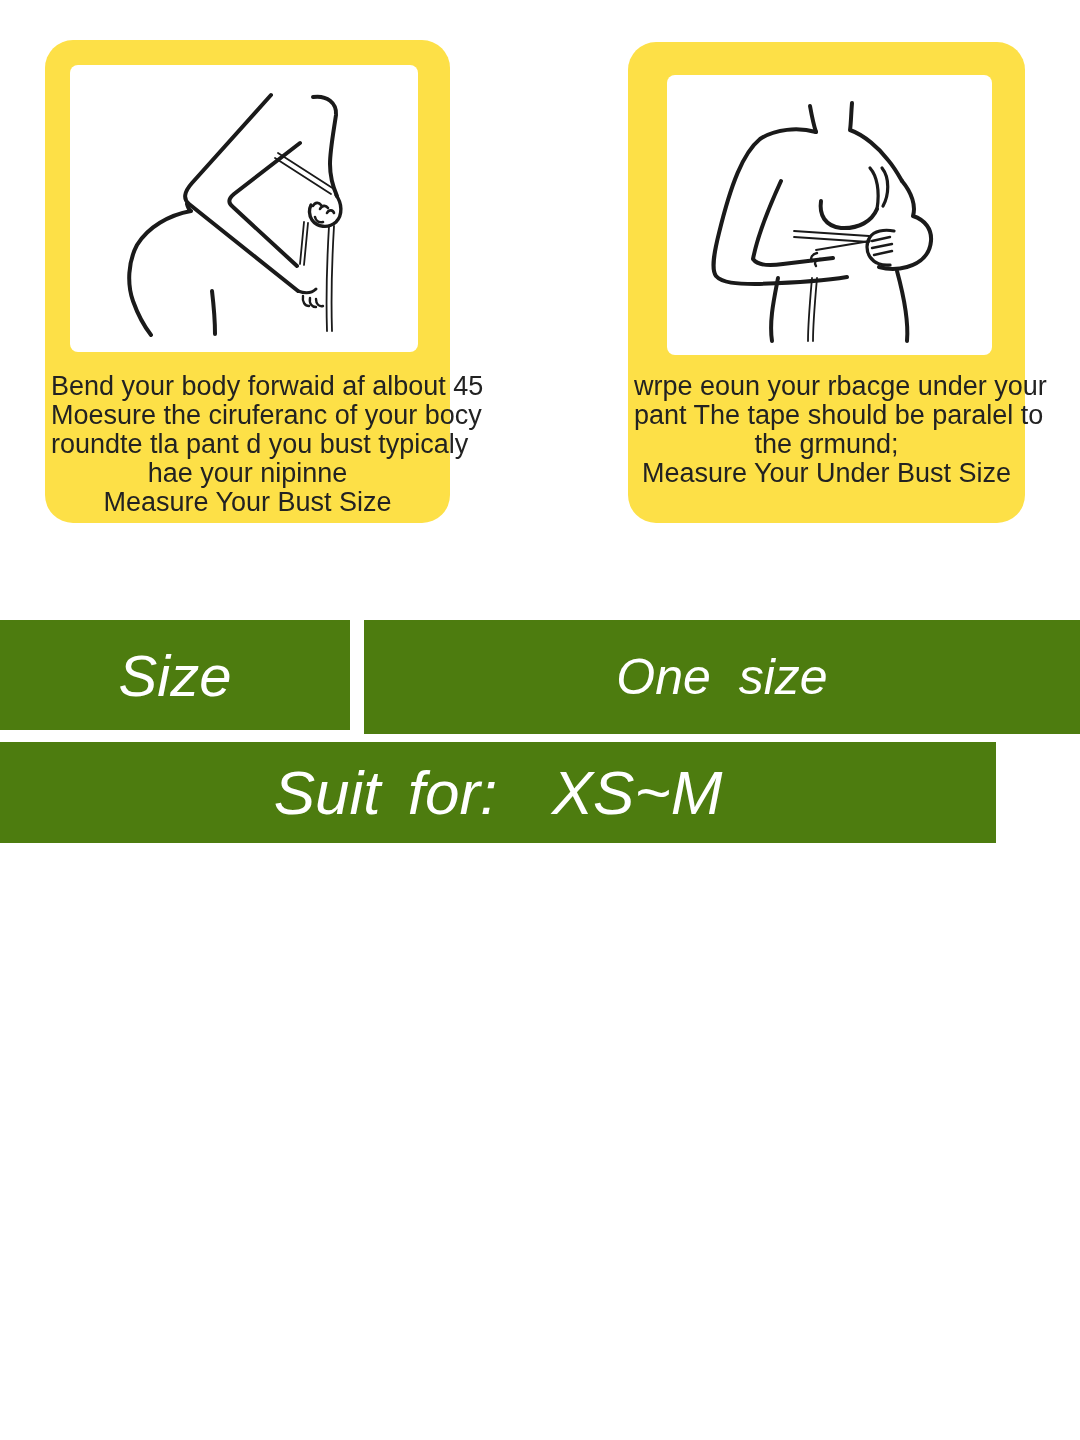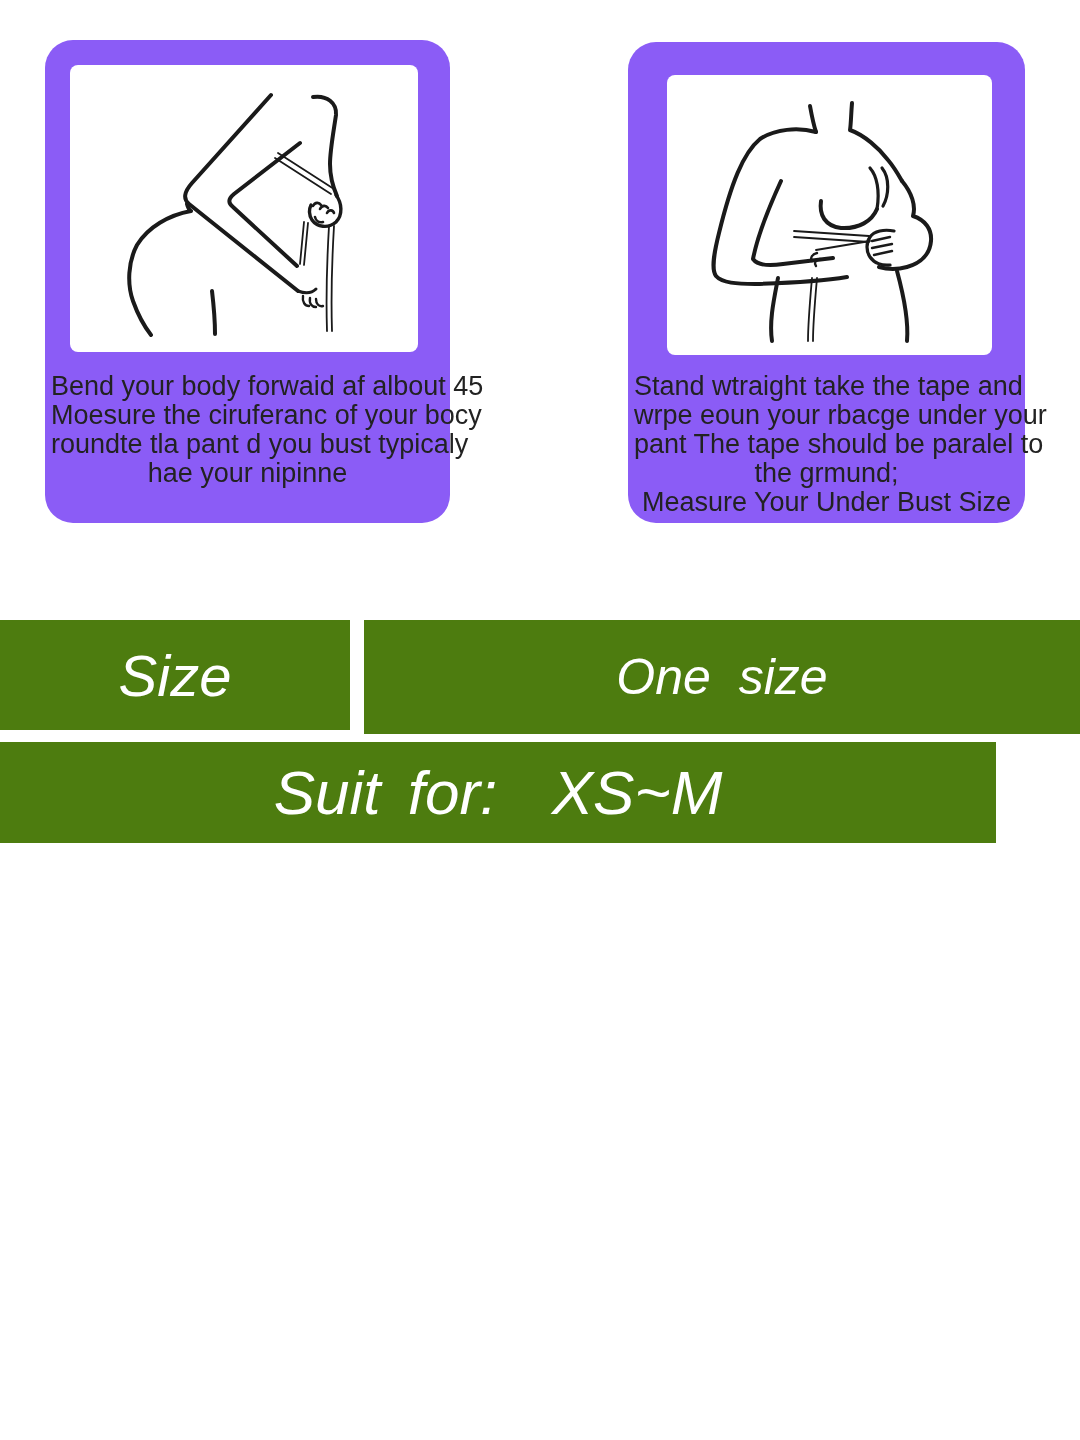--- a/index.html
+++ b/index.html
@@ -5,21 +5,21 @@
   html,body{margin:0;padding:0;}
   body{
     width:1080px;height:1440px;
     background:#ffffff;
     font-family:"Liberation Sans", sans-serif;
     position:relative;
     overflow:hidden;
   }
   .card{
     position:absolute;
-    background:#8b5cf6;
+    background:#fde047;
     border-radius:28px;
   }
   #card-bust{left:45px;top:40px;width:405px;height:483px;}
   #card-underbust{left:628px;top:42px;width:397px;height:481px;}
   .illustration-box{
     position:absolute;
     background:#ffffff;
     border-radius:8px;
   }
   #card-bust .illustration-box{left:25px;top:25px;width:348px;height:287px;}
@@ -82,20 +82,21 @@
       <path d="M 117,139 C 118,143 119,145 121,146 C 99,150 78,162 67,180 C 58,197 57,219 63,236 C 68,250 74,261 81,270"></path>
 
       <path d="M 142,226 C 144,243 145,257 145,269"></path>
     </svg>
   </div>
   <div class="caption">
     <div>Bend your body forwaid af albout 45</div>
     <div>Moesure the ciruferanc of your bocy</div>
     <div>roundte tla pant d you bust typicaly</div>
     <div>hae your nipinne</div>
+    <div>Measure Your Bust Size</div>
   </div>
 </div>
 
 <div class="card" id="card-underbust">
   <div class="illustration-box">
     <svg viewBox="0 0 325 280" xmlns="http://www.w3.org/2000/svg" fill="none" stroke="#1a1a1a" stroke-width="4" stroke-linecap="round" stroke-linejoin="round">
 
       <path d="M 143,31 C 145,42 147,51 149,57"></path>
       <path d="M 185,28 C 184,40 184,49 183,55 C 197,60 212,73 221,85 C 227,92 231,99 235,106"></path>
 
@@ -123,21 +124,20 @@
       <path d="M 153,184 c -5,1 -6,4 -4,7" stroke-width="2.4"></path>
 
       <path d="M 145,203 C 143,226 141,248 141,266" stroke-width="1.8"></path>
       <path d="M 150,203 C 148,226 146,248 146,266" stroke-width="1.8"></path>
 
       <path d="M 111,203 C 107,224 102,246 105,266"></path>
       <path d="M 230,196 C 236,218 242,243 240,266"></path>
     </svg>
   </div>
   <div class="caption">
-    <div>Stand wtraight take the tape and</div>
     <div>wrpe eoun your rbacge under your</div>
     <div>pant The tape should be paralel to</div>
     <div>the grmund;</div>
     <div>Measure Your Under Bust Size</div>
   </div>
 </div>
 
 <div class="red-cell" id="cell-size">Size</div>
 <div class="red-cell" id="cell-onesize">One size</div>
 <div class="red-cell" id="row-suitfor">Suit for:  XS~M</div>

